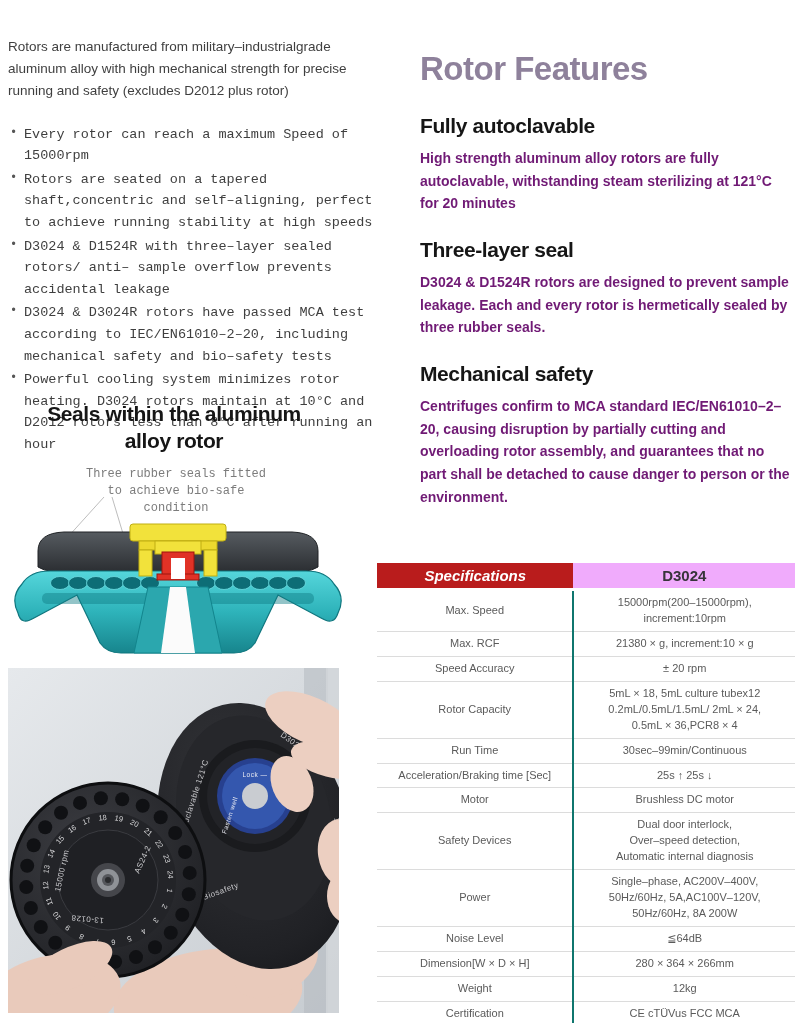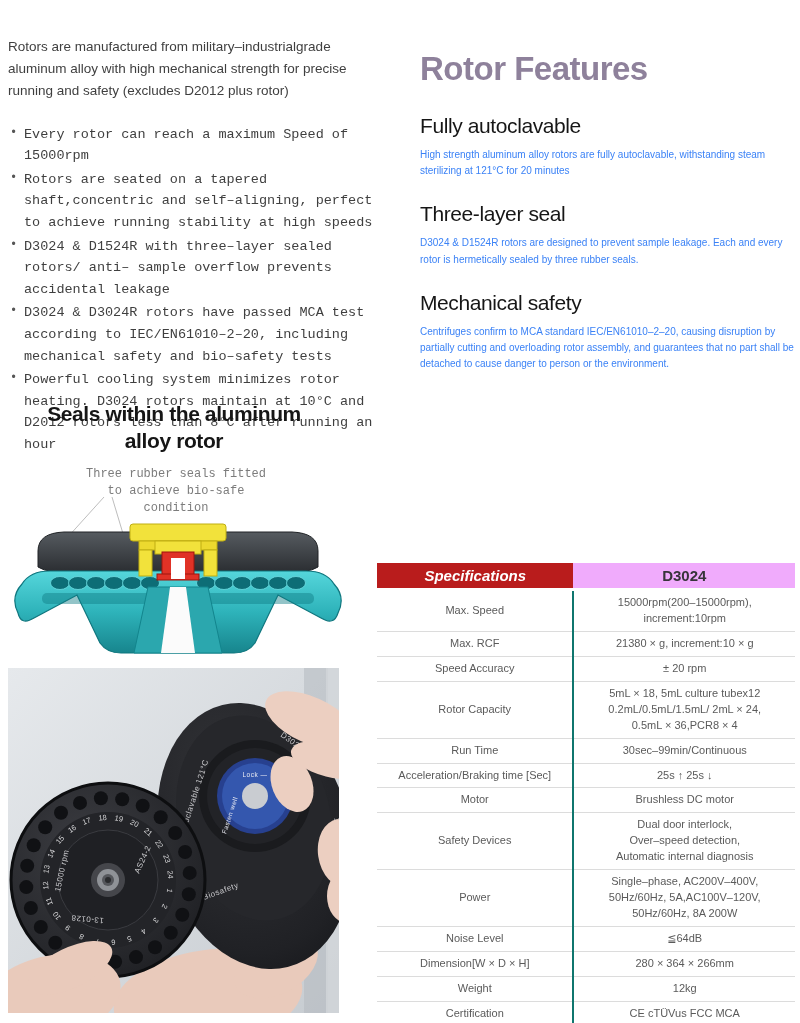--- a/index.html
+++ b/index.html
@@ -15,24 +15,24 @@
   .intro ul { list-style:none; margin-top:22px; }
   .intro li { position:relative; padding-left:16px; font-size:13.5px; line-height:1.6; color:#3f3f3f; margin-bottom:2px;font-family:Liberation Mono, monospace; }
   .intro li::before { content:"•"; position:absolute; left:2px; top:0; color:#555; font-size:12px; }
   
   .features { position:absolute; left:420px; top:50px; width:374px; }
   .features h1 {
     font-size:33px; font-weight:800; letter-spacing:-0.5px;
     color:#8e819b; margin-bottom:26px;
   }
   .features h2 {
-    font-size:21px; font-weight:400; letter-spacing:-0.4px;
+    font-size:21px; font-weight:700; letter-spacing:-0.4px;
     color:#161616; margin:23px 0 9px 0;
   }
-  .features p { font-size:10px; line-height:1.62; color:#3b82f6; }
+  .features p { font-size:14px; line-height:1.62; color:#701a75;font-weight:bold; }
   
   .seals-heading {
     position:absolute; left:28px; top:400px; width:292px; text-align:center;
     font-size:21px; font-weight:800; letter-spacing:-0.4px; line-height:1.3; color:#161616;
   }
   .seal-caption {
     position:absolute; left:78px; top:466px; width:196px; text-align:center;
     font-family:Liberation Mono, monospace; font-size:12px; line-height:1.4; color:#7c7c7c;
   }
   

